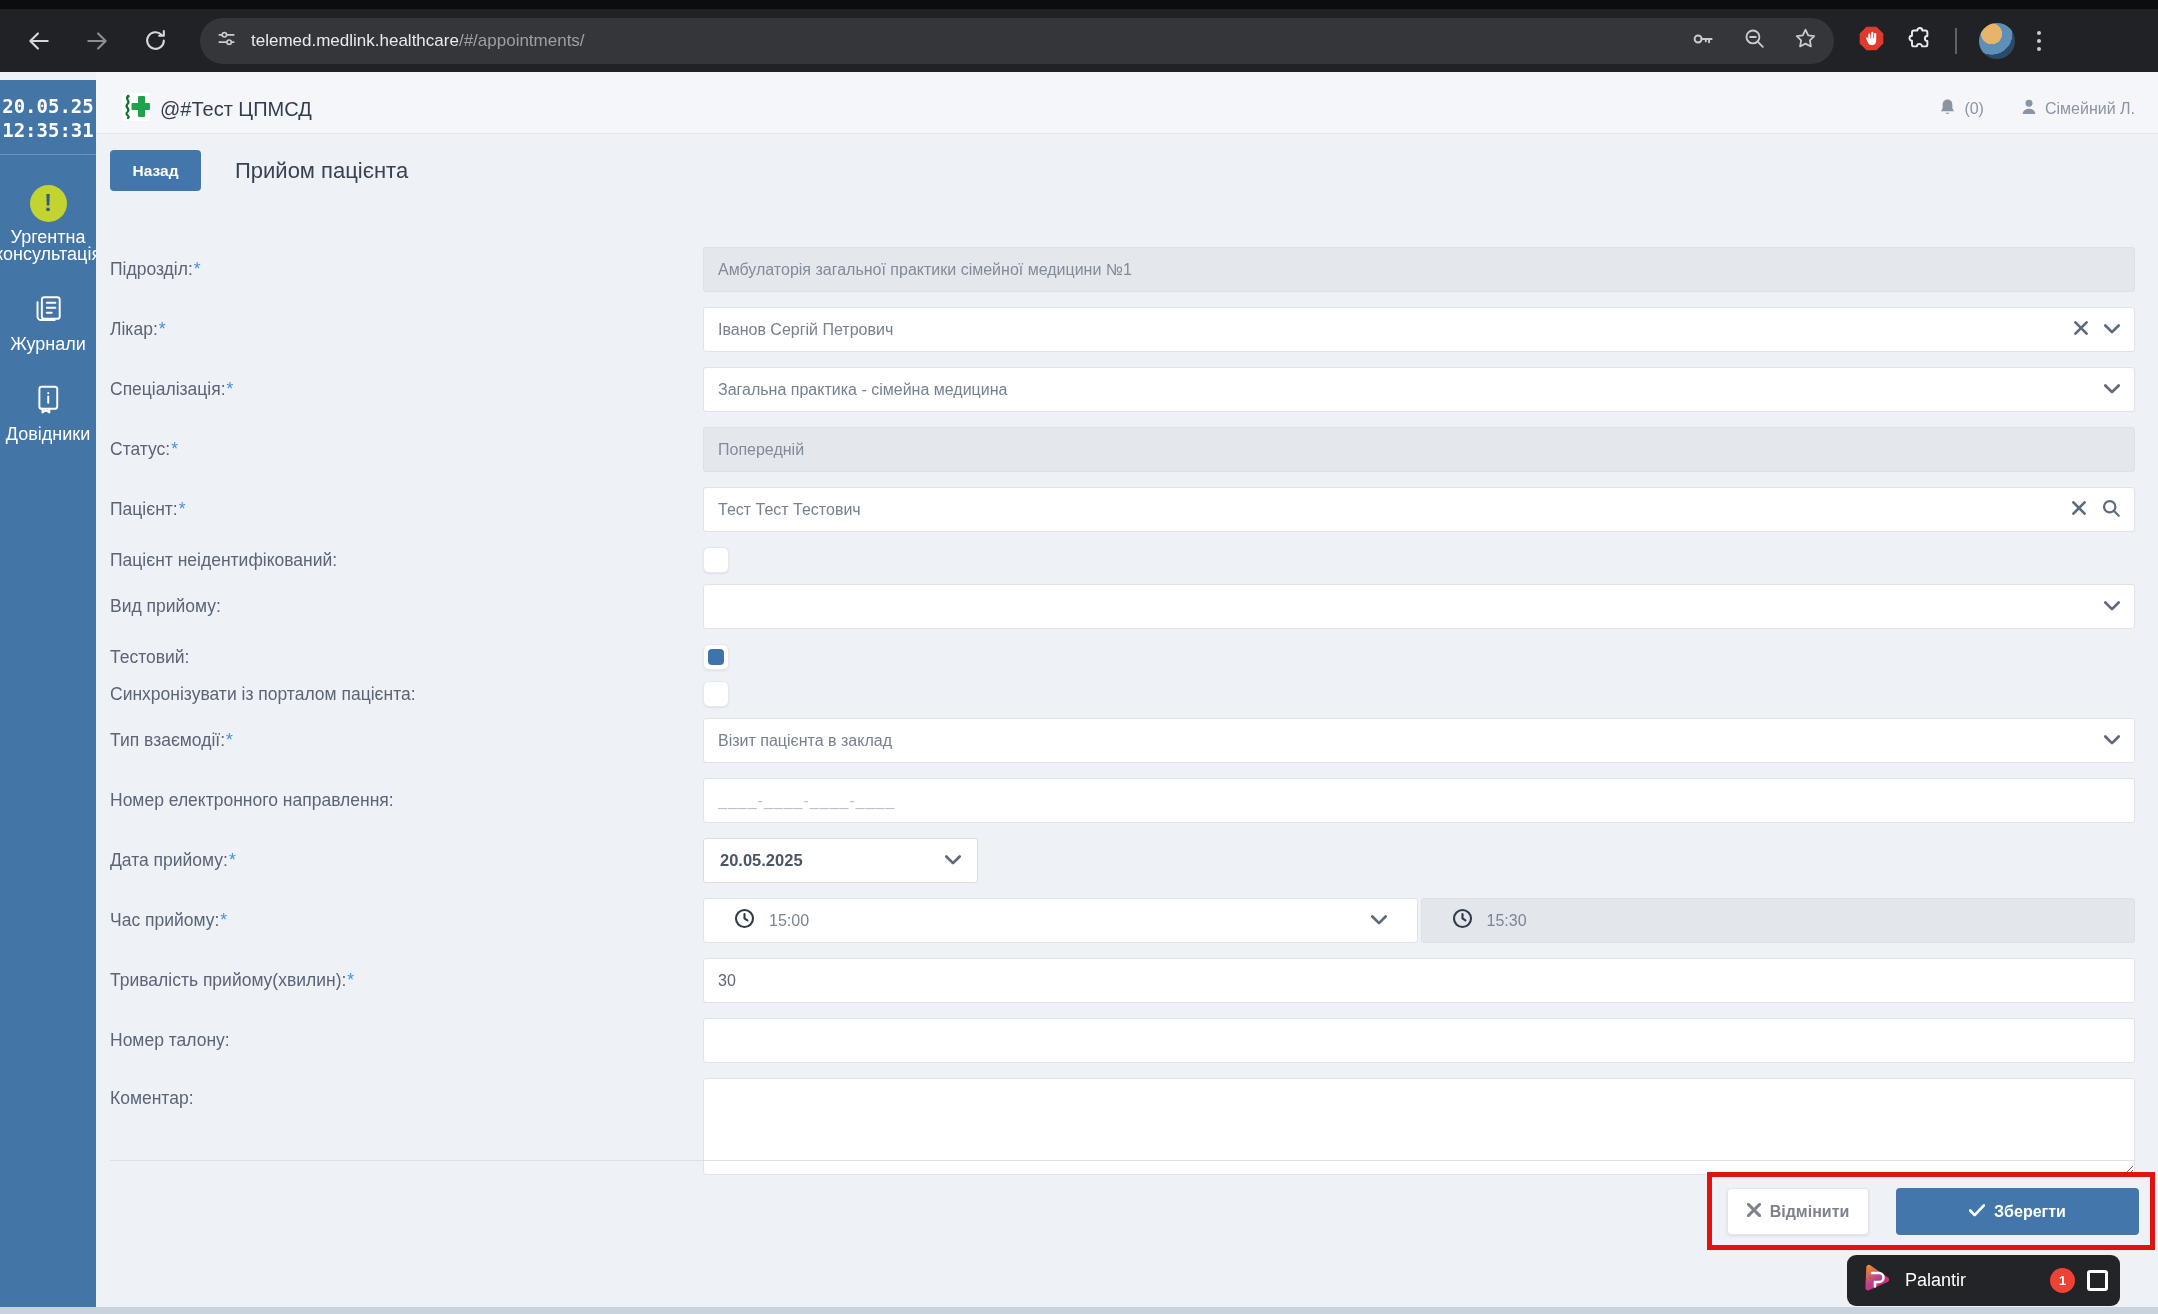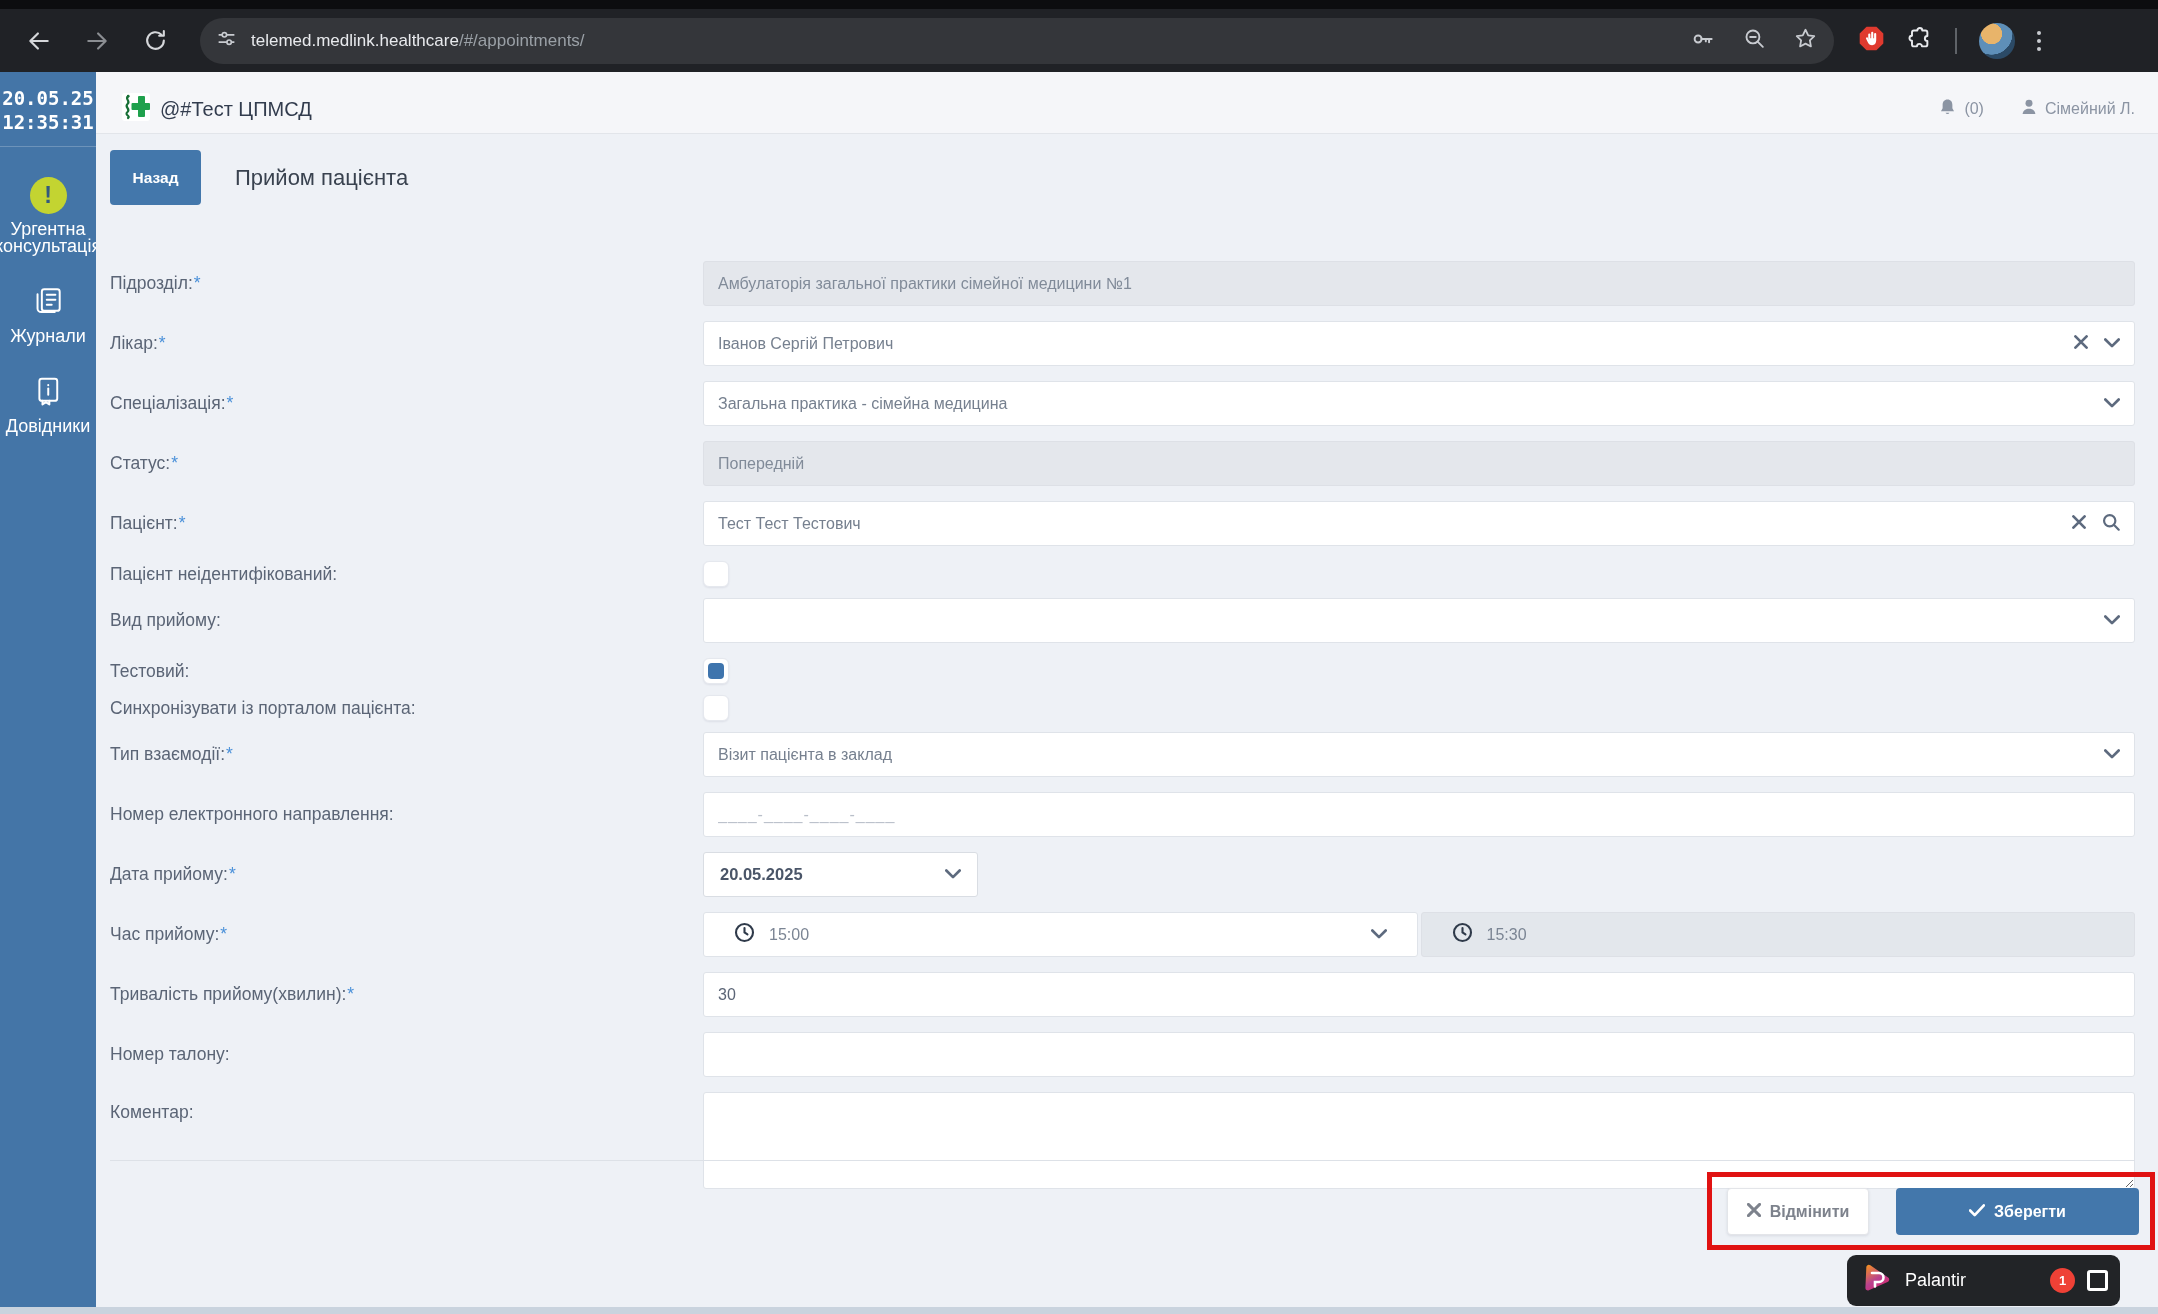--- a/index.html
+++ b/index.html
@@ -16,35 +16,35 @@
   .url-text{font-size:17px;color:#e8eaed;margin-left:14px;white-space:nowrap}
   .url-text .path{color:#9aa0a6}
   .urlbar-right{margin-left:auto;display:flex;align-items:center;gap:26px}
   .chrome-right{display:flex;align-items:center;margin-left:24px;gap:22px}
   .ext-sep{width:2px;height:26px;background:#5f6368}
   .avatar{width:36px;height:36px;border-radius:50%;background:radial-gradient(circle at 35% 30%,#e8b46a 0 30%,#5e8fb8 31% 60%,#2b4a66 61% 100%)}
   .menu-dots{display:flex;flex-direction:column;gap:4px;align-items:center}
   .menu-dots i{width:4px;height:4px;border-radius:50%;background:#c8cbd0}
 
   
-  .sidebar{position:absolute;left:0;top:72px;width:96px;bottom:7px;background:#4475a7;color:#fff;display:flex;flex-direction:column;align-items:center}
+  .sidebar{position:absolute;left:0;top:80px;width:96px;bottom:7px;background:#4475a7;color:#fff;display:flex;flex-direction:column;align-items:center}
   .clock{margin-top:14px;text-align:center;font-family:"DejaVu Sans Mono",monospace;font-weight:bold;font-size:19px;line-height:24px;letter-spacing:0;color:#fff;padding-bottom:12px;border-bottom:1px solid rgba(255,255,255,.22);width:100%}
   .side-item{margin-top:30px;display:flex;flex-direction:column;align-items:center;text-align:center;cursor:pointer;width:100%}
   .side-label{font-size:18px;line-height:17px;margin-top:7px;color:#ffffff;padding:0 2px}
   .urgent-circ{width:37px;height:37px;border-radius:50%;background:#c3d431;display:flex;align-items:center;justify-content:center;font-weight:bold;font-size:23px;color:#33597f}
 
   
   .main{position:absolute;left:96px;top:72px;right:0;bottom:7px;background:#eef1f6}
   .appbar{height:62px;background:#f5f6f9;border-bottom:1px solid #e2e5ea;display:flex;align-items:center;padding:13px 23px 0 26px}
   .app-title{font-size:20px;color:#323c4e;margin-left:10px;font-weight:500}
   .appbar-right{margin-left:auto;display:flex;align-items:center;gap:36px;color:#8b94a3;font-size:16px}
   .bell-wrap,.user-wrap{display:flex;align-items:center;gap:7px}
 
   .subheader{display:flex;align-items:center;margin:16px 0 0 14px}
-  .btn-back{background:#4377ab;color:#fff;border:none;border-radius:4px;font-size:15.5px;font-weight:bold;width:91px;height:55px;cursor:pointer;font-family:inherit}
+  .btn-back{background:#4377ab;color:#fff;border:none;border-radius:4px;font-size:15.5px;font-weight:bold;width:91px;height:41px;cursor:pointer;font-family:inherit}
   .page-title{font-size:22px;color:#39424f;margin-left:34px;font-weight:500}
 
   
   .form{margin:56px 0 0 14px;padding-right:23px}
   .frow{display:grid;grid-template-columns:593px 1fr;align-items:center;min-height:45px;margin-bottom:15px}
   .frow.cbrow{min-height:26px;margin-bottom:11px}
   .frow.cmt{align-items:flex-start}
   .frow.cmt .flabel{padding-top:10px}
   .flabel{font-size:17.5px;color:#5b6576}
   .req{color:#4a90d9;margin-left:1px}

